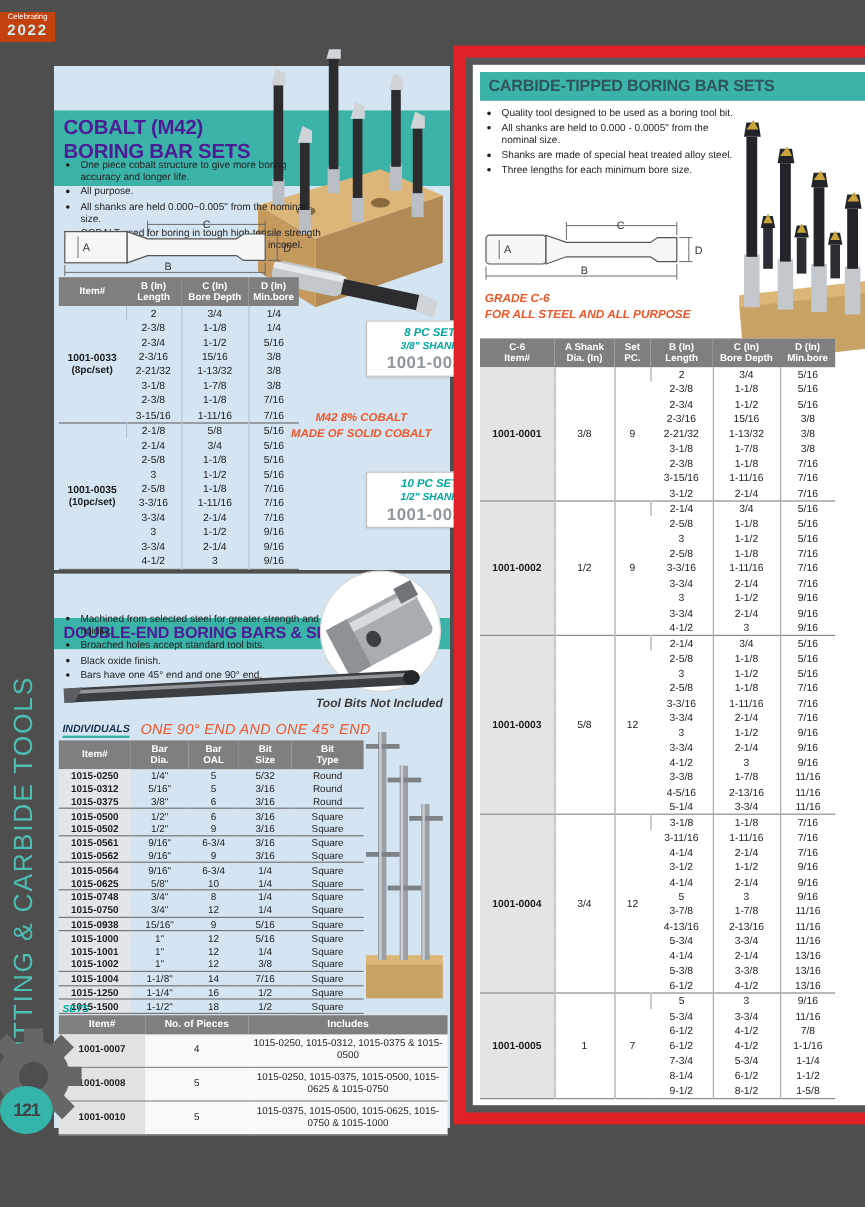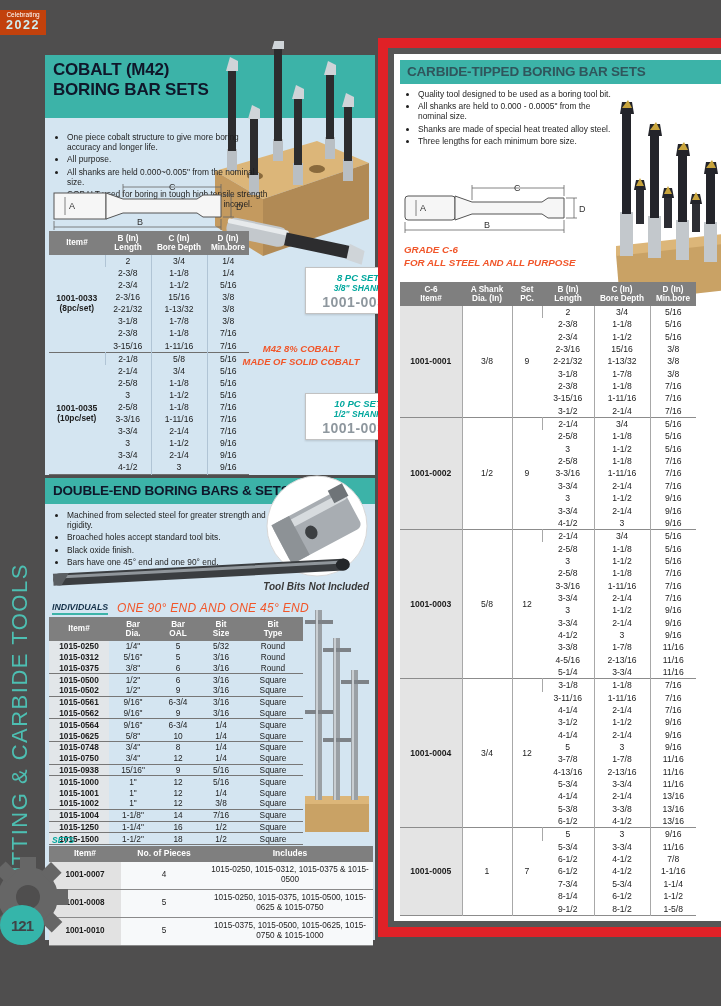--- a/index.html
+++ b/index.html
@@ -24,21 +24,21 @@
     font-size:22px;color:#4dbfb2;letter-spacing:1.5px;white-space:nowrap;}
   .page-bubble{position:absolute;left:0px;top:905px;width:44px;height:40px;background:#35b5aa;
     border-radius:50%;z-index:3;display:flex;align-items:center;justify-content:center;}
   .page-bubble span{color:#3f4447;font-weight:bold;font-size:15px;letter-spacing:-1px;}
   .gear{position:absolute;left:-20px;top:845px;z-index:1;}
 
   
   .panel{position:absolute;background:#d4e5f1;}
   .panel-cobalt{left:45px;top:55px;width:330px;height:420px;}
   .panel-double{left:45px;top:478px;width:330px;height:462px;}
-  .panel-head{background:#3cb3a8;color:#0f172a;font-weight:bold;letter-spacing:-0.2px;}
+  .panel-head{background:#3cb3a8;color:#4c1d95;font-weight:bold;letter-spacing:-0.2px;margin-top:37px;}
   .panel-cobalt .panel-head{height:58px;font-size:17px;line-height:1.15;padding:5px 0 0 8px;}
   .panel-double .panel-head{height:26px;font-size:13.5px;line-height:26px;padding-left:8px;}
 
   ul.bullets{margin:0;padding:0 0 0 14px;list-style:disc;}
   ul.bullets li{font-size:8.4px;color:#1f1f1f;line-height:1.18;margin:0 0 2.5px 0;}
   .cobalt-bullets{position:absolute;left:8px;top:78px;width:205px;}
   .double-bullets{position:absolute;left:8px;top:33px;width:222px;}
   .carbide-bullets{position:absolute;left:10px;top:36px;width:195px;}
 
   

